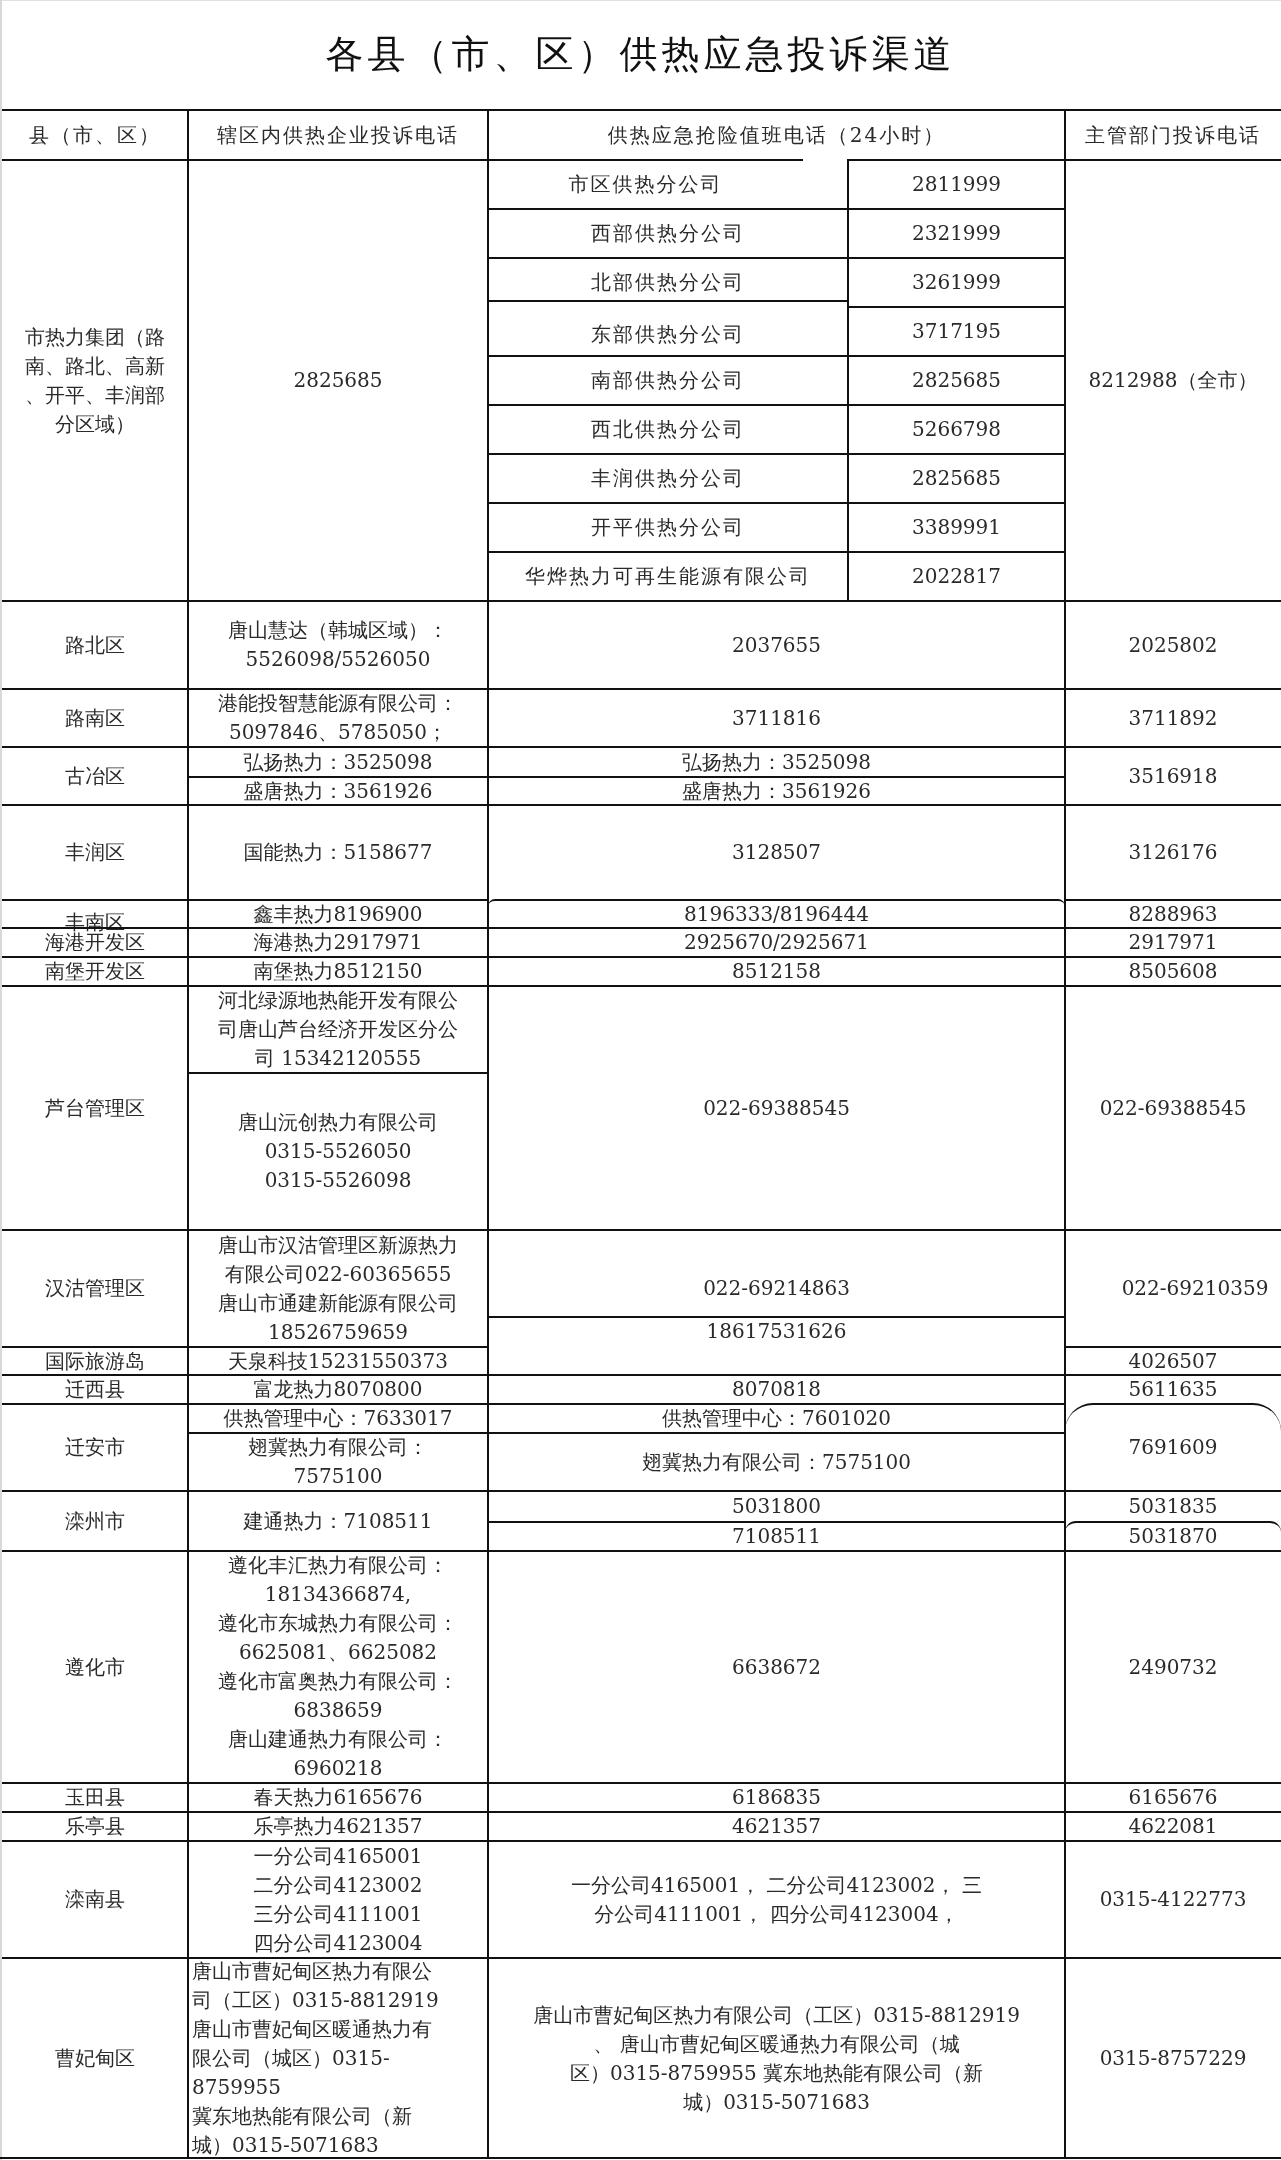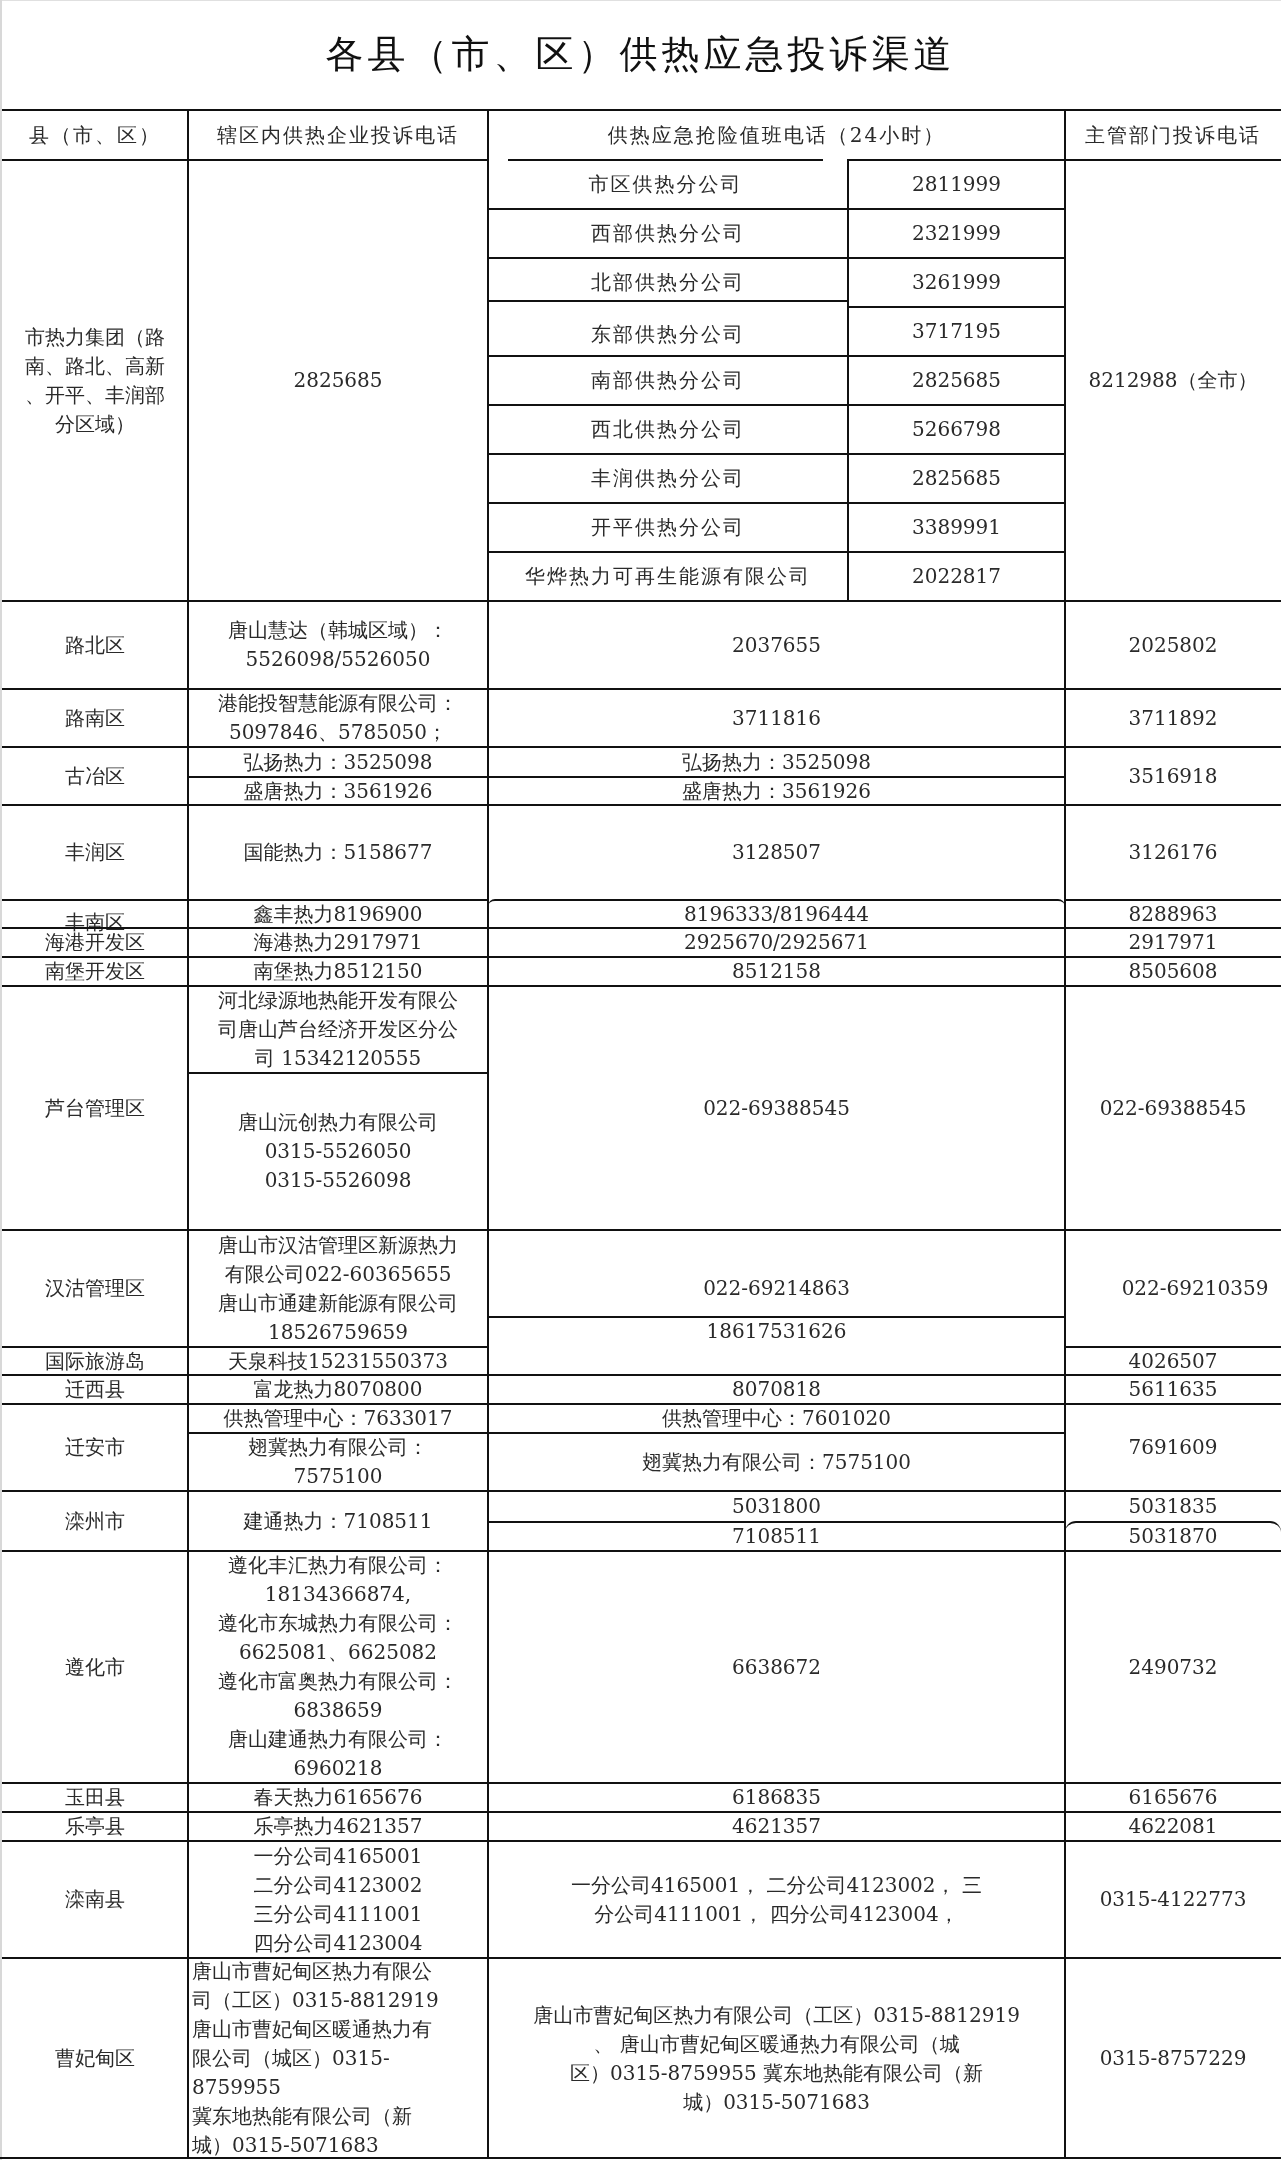--- a/index.html
+++ b/index.html
@@ -24,21 +24,21 @@
 <div id="table">
     <div class="cell hdr" style="left: 2px; top: 109px; width: 186px; height: 50px;"><span>县（市、区）</span></div>
     <div class="cell hdr" style="left: 188px; top: 109px; width: 300px; height: 50px;"><span>辖区内供热企业投诉电话</span></div>
     <div class="cell hdr" style="left: 488px; top: 109px; width: 577px; height: 50px;"><span>供热应急抢险值班电话（24小时）</span></div>
     <div class="cell hdr" style="left: 1065px; top: 109px; width: 216px; height: 50px;"><span>主管部门投诉电话</span></div>
     <div class="cell" style="left: 2px; top: 159px; width: 186px; height: 441px;"><span>市热力集团（路
 南、路北、高新
 、开平、丰润部
 分区域）</span></div>
     <div class="cell" style="left: 188px; top: 159px; width: 300px; height: 441px;"><span>2825685</span></div>
-    <div class="cell hdr" style="left: 488px; top: 159px; width: 315px; height: 49px; margin-left: 20px;"><span>市区供热分公司</span></div>
+    <div class="cell hdr" style="left: 488px; top: 159px; width: 315px; height: 49px;"><span>市区供热分公司</span></div>
     <div class="cell" style="left: 848px; top: 159px; width: 217px; height: 49px;"><span>2811999</span></div>
     <div class="cell hdr" style="left: 488px; top: 208px; width: 360px; height: 49px;"><span>西部供热分公司</span></div>
     <div class="cell" style="left: 848px; top: 208px; width: 217px; height: 49px;"><span>2321999</span></div>
     <div class="cell hdr" style="left: 488px; top: 257px; width: 360px; height: 49px;"><span>北部供热分公司</span></div>
     <div class="cell" style="left: 848px; top: 257px; width: 217px; height: 49px;"><span>3261999</span></div>
     <div class="cell hdr" style="left: 488px; top: 300px; width: 360px; height: 49px; align-items: flex-end;"><span>东部供热分公司</span></div>
     <div class="cell" style="left: 848px; top: 306px; width: 217px; height: 49px;"><span>3717195</span></div>
     <div class="cell hdr" style="left: 488px; top: 355px; width: 360px; height: 49px;"><span>南部供热分公司</span></div>
     <div class="cell" style="left: 848px; top: 355px; width: 217px; height: 49px;"><span>2825685</span></div>
     <div class="cell hdr" style="left: 488px; top: 404px; width: 360px; height: 49px;"><span>西北供热分公司</span></div>
@@ -145,21 +145,21 @@
 0315-5526050
 0315-5526098</span></div>
     <div class="cell" style="left: 488px; top: 985px; width: 577px; height: 244px;"><span>022-69388545</span></div>
     <div class="cell" style="left: 1065px; top: 985px; width: 216px; height: 244px;"><span>022-69388545</span></div>
     <div class="cell" style="left: 2px; top: 1403px; width: 186px; height: 87px;"><span>迁安市</span></div>
     <div class="cell" style="left: 188px; top: 1403px; width: 300px; height: 29px;"><span>供热管理中心：7633017</span></div>
     <div class="cell" style="left: 188px; top: 1432px; width: 300px; height: 58px;"><span>翅冀热力有限公司：
 7575100</span></div>
     <div class="cell" style="left: 488px; top: 1403px; width: 577px; height: 29px;"><span>供热管理中心：7601020</span></div>
     <div class="cell" style="left: 488px; top: 1432px; width: 577px; height: 58px;"><span>翅冀热力有限公司：7575100</span></div>
-    <div class="cell" style="left: 1065px; top: 1403px; width: 216px; height: 87px;"><span>7691609</span></div>
+    <div class="cell" style="left: 1065px; top: 1403px; width: 216px; height: 87px; border-radius: 28px;"><span>7691609</span></div>
     <div class="cell" style="left: 2px; top: 1490px; width: 186px; height: 60px;"><span>滦州市</span></div>
     <div class="cell" style="left: 188px; top: 1490px; width: 300px; height: 60px;"><span>建通热力：7108511</span></div>
     <div class="cell" style="left: 488px; top: 1490px; width: 577px; height: 31px;"><span>5031800</span></div>
     <div class="cell" style="left: 488px; top: 1521px; width: 577px; height: 29px;"><span>7108511</span></div>
     <div class="cell" style="left: 1065px; top: 1490px; width: 216px; height: 31px;"><span>5031835</span></div>
     <div class="cell" style="left: 1065px; top: 1521px; width: 216px; height: 29px; border-radius: 11px;"><span>5031870</span></div>
     <div class="vl" style="left: 187px; top: 109px; height: 2049px;"></div>
     <div class="vl" style="left: 487px; top: 109px; height: 2049px;"></div>
     <div class="vl" style="left: 1064px; top: 109px; height: 2049px;"></div>
     <div class="vl" style="left: 847px; top: 159px; height: 441px;"></div>

